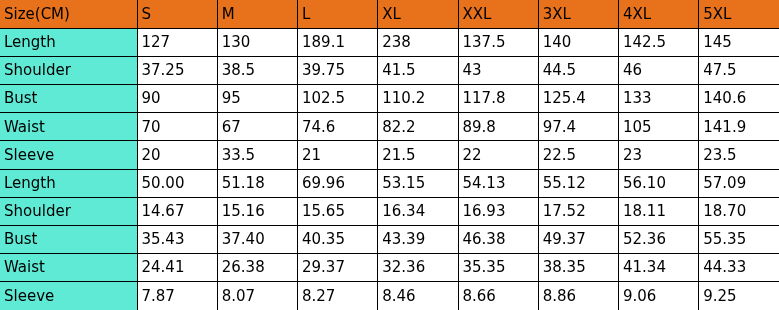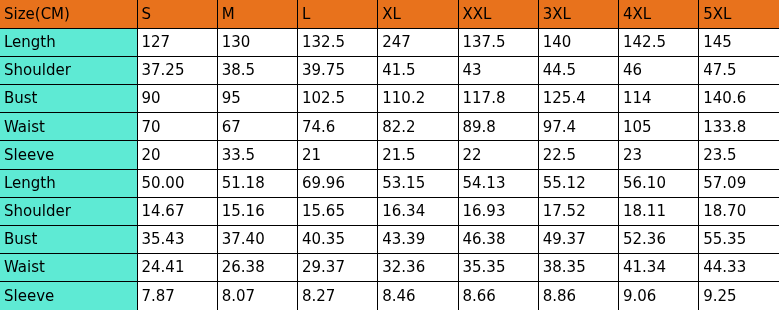--- a/index.html
+++ b/index.html
@@ -78,22 +78,22 @@
         <td class="hdr">XL</td>
         <td class="hdr">XXL</td>
         <td class="hdr">3XL</td>
         <td class="hdr">4XL</td>
         <td class="hdr">5XL</td>
       </tr>
       <tr>
         <td class="rowlabel">Length</td>
         <td class="value">127</td>
         <td class="value">130</td>
-        <td class="value">132.5</td>
-        <td class="value">247</td>
+        <td class="value">189.1</td>
+        <td class="value">238</td>
         <td class="value">137.5</td>
         <td class="value">140</td>
         <td class="value">142.5</td>
         <td class="value">145</td>
       </tr>
       <tr>
         <td class="rowlabel">Shoulder</td>
         <td class="value">37.25</td>
         <td class="value">38.5</td>
         <td class="value">39.75</td>
@@ -104,33 +104,33 @@
         <td class="value">47.5</td>
       </tr>
       <tr>
         <td class="rowlabel">Bust</td>
         <td class="value">90</td>
         <td class="value">95</td>
         <td class="value">102.5</td>
         <td class="value">110.2</td>
         <td class="value">117.8</td>
         <td class="value">125.4</td>
-        <td class="value">114</td>
+        <td class="value">133</td>
         <td class="value">140.6</td>
       </tr>
       <tr>
         <td class="rowlabel">Waist</td>
         <td class="value">70</td>
         <td class="value">67</td>
         <td class="value">74.6</td>
         <td class="value">82.2</td>
         <td class="value">89.8</td>
         <td class="value">97.4</td>
         <td class="value">105</td>
-        <td class="value">133.8</td>
+        <td class="value">141.9</td>
       </tr>
       <tr>
         <td class="rowlabel">Sleeve</td>
         <td class="value">20</td>
         <td class="value">33.5</td>
         <td class="value">21</td>
         <td class="value">21.5</td>
         <td class="value">22</td>
         <td class="value">22.5</td>
         <td class="value">23</td>

